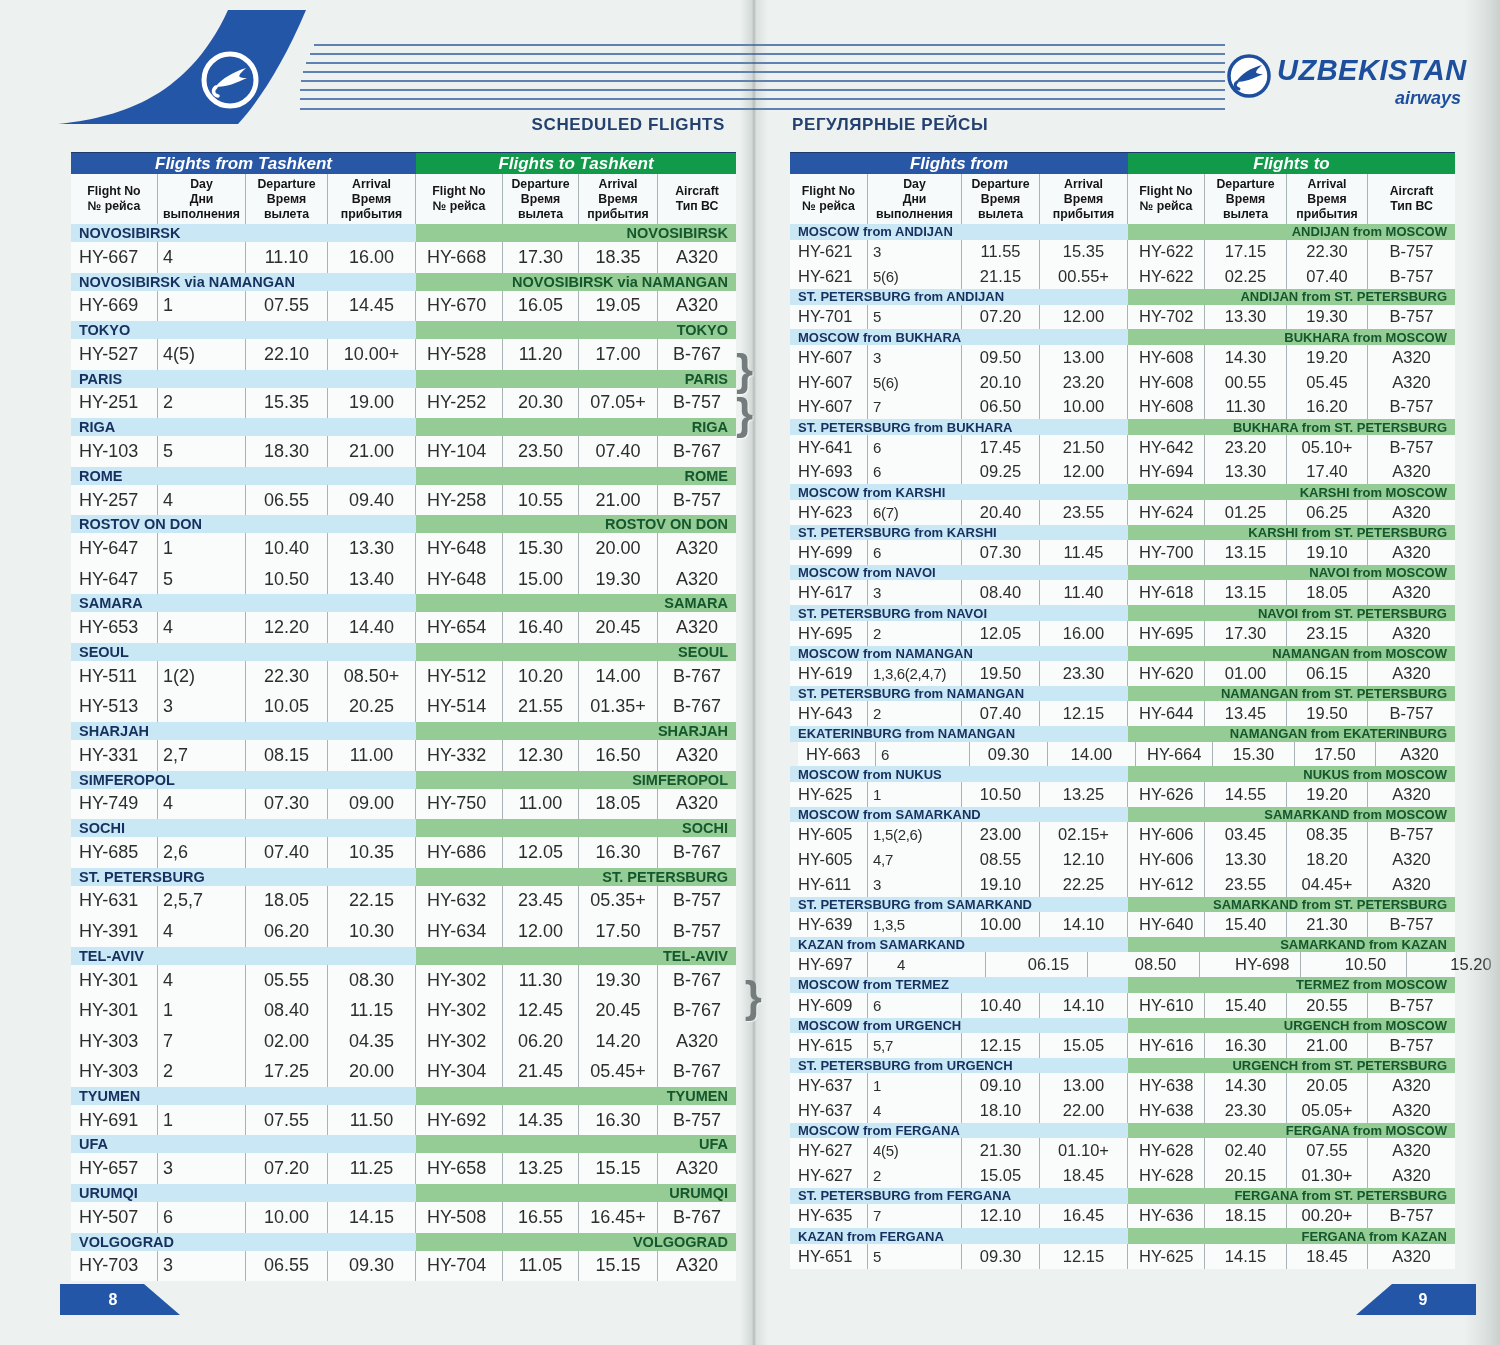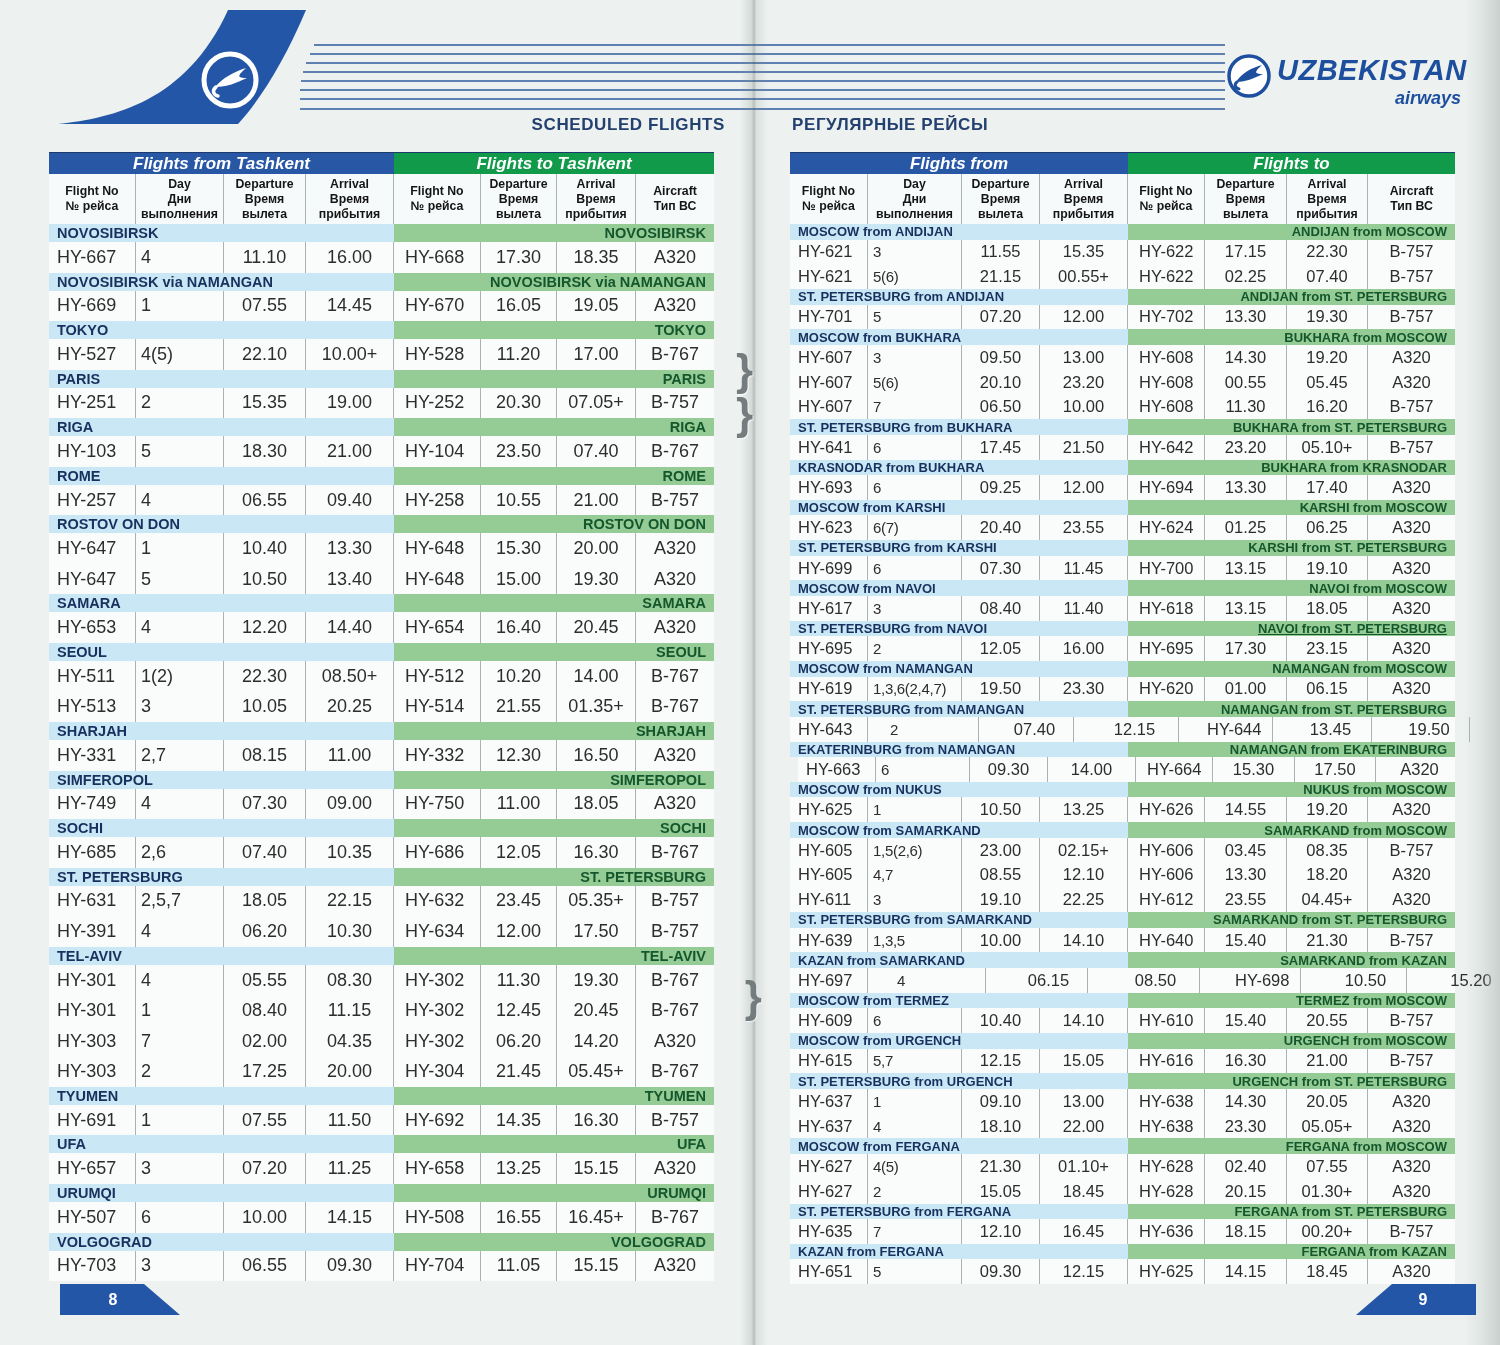--- a/index.html
+++ b/index.html
@@ -12,21 +12,21 @@
   .brand-name{position:absolute;left:52px;top:6px;font-size:29px;font-weight:bold;
               font-style:italic;color:var(--navy,#1D4F9E);letter-spacing:.5px;}
   .brand-sub{position:absolute;right:4px;top:40px;font-size:18px;font-weight:bold;
              font-style:italic;color:var(--navy,#1D4F9E);}
   .caption{position:absolute;top:115px;font-size:17px;font-weight:bold;
            color:#23406f;letter-spacing:.6px;}
   .caption-en{left:495px;width:230px;text-align:right;}
   .caption-ru{left:792px;width:260px;text-align:left;}
   
   .page{position:absolute;top:152px;width:665px;}
-  .page-left{left:49px;}
+  .page-left{left:71px;}
   .page-right{left:790px;}
   .titleband{display:flex;height:21px;border-top:1px solid #1c3a6e;}
   .tb-half{display:flex;align-items:center;justify-content:center;color:#fff;
            font-weight:bold;font-style:italic;font-size:17px;}
   .tb-from{background:var(--blue,#2857A6);}
   .tb-to{background:var(--green,#119A4A);}
   .hdr-row,.row{display:grid;}
   .hdr-row{height:50px;background:#f7fafa;}
   .hcell{display:flex;flex-direction:column;align-items:center;justify-content:center;
          font-size:12.3px;font-weight:bold;color:#151515;line-height:1.22;text-align:center;}
@@ -583,24 +583,20 @@
       <div class="row" style="grid-template-columns: 78px 94px 78px 88px 77px 82px 81px 87px;">
         <div class="cell c0 a-left8">HY-641</div>
         <div class="cell c1 a-left6">6</div>
         <div class="cell c2 a-center">17.45</div>
         <div class="cell c3 a-center">21.50</div>
         <div class="cell c4 a-left10">HY-642</div>
         <div class="cell c5 a-center">23.20</div>
         <div class="cell c6 a-center">05.10+</div>
         <div class="cell c7 a-center c7cell">B-757</div>
       </div>
-      <div class="band">
-        <div class="b-half b-from" style="width: 338px;">KRASNODAR from BUKHARA</div>
-        <div class="b-half b-to" style="width: 327px;">BUKHARA from KRASNODAR</div>
-      </div>
       <div class="row" style="grid-template-columns: 78px 94px 78px 88px 77px 82px 81px 87px;">
         <div class="cell c0 a-left8">HY-693</div>
         <div class="cell c1 a-left6">6</div>
         <div class="cell c2 a-center">09.25</div>
         <div class="cell c3 a-center">12.00</div>
         <div class="cell c4 a-left10">HY-694</div>
         <div class="cell c5 a-center">13.30</div>
         <div class="cell c6 a-center">17.40</div>
         <div class="cell c7 a-center c7cell">A320</div>
       </div>
@@ -641,21 +637,21 @@
         <div class="cell c1 a-left6">3</div>
         <div class="cell c2 a-center">08.40</div>
         <div class="cell c3 a-center">11.40</div>
         <div class="cell c4 a-left10">HY-618</div>
         <div class="cell c5 a-center">13.15</div>
         <div class="cell c6 a-center">18.05</div>
         <div class="cell c7 a-center c7cell">A320</div>
       </div>
       <div class="band">
         <div class="b-half b-from" style="width: 338px;">ST. PETERSBURG from NAVOI</div>
-        <div class="b-half b-to" style="width: 327px; text-decoration: underline;">NAVOI from ST. PETERSBURG</div>
+        <div class="b-half b-to" style="width: 327px;">NAVOI from ST. PETERSBURG</div>
       </div>
       <div class="row" style="grid-template-columns: 78px 94px 78px 88px 77px 82px 81px 87px;">
         <div class="cell c0 a-left8">HY-695</div>
         <div class="cell c1 a-left6">2</div>
         <div class="cell c2 a-center">12.05</div>
         <div class="cell c3 a-center">16.00</div>
         <div class="cell c4 a-left10">HY-695</div>
         <div class="cell c5 a-center">17.30</div>
         <div class="cell c6 a-center">23.15</div>
         <div class="cell c7 a-center c7cell">A320</div>
@@ -671,21 +667,21 @@
         <div class="cell c3 a-center">23.30</div>
         <div class="cell c4 a-left10">HY-620</div>
         <div class="cell c5 a-center">01.00</div>
         <div class="cell c6 a-center">06.15</div>
         <div class="cell c7 a-center c7cell">A320</div>
       </div>
       <div class="band">
         <div class="b-half b-from" style="width: 338px;">ST. PETERSBURG from NAMANGAN</div>
         <div class="b-half b-to" style="width: 327px;">NAMANGAN from ST. PETERSBURG</div>
       </div>
-      <div class="row" style="grid-template-columns: 78px 94px 78px 88px 77px 82px 81px 87px; gap: 17px;">
+      <div class="row" style="grid-template-columns: 78px 94px 78px 88px 77px 82px 81px 87px;">
         <div class="cell c0 a-left8">HY-643</div>
         <div class="cell c1 a-left6">2</div>
         <div class="cell c2 a-center">07.40</div>
         <div class="cell c3 a-center">12.15</div>
         <div class="cell c4 a-left10">HY-644</div>
         <div class="cell c5 a-center">13.45</div>
         <div class="cell c6 a-center">19.50</div>
         <div class="cell c7 a-center c7cell">B-757</div>
       </div>
       <div class="band">

